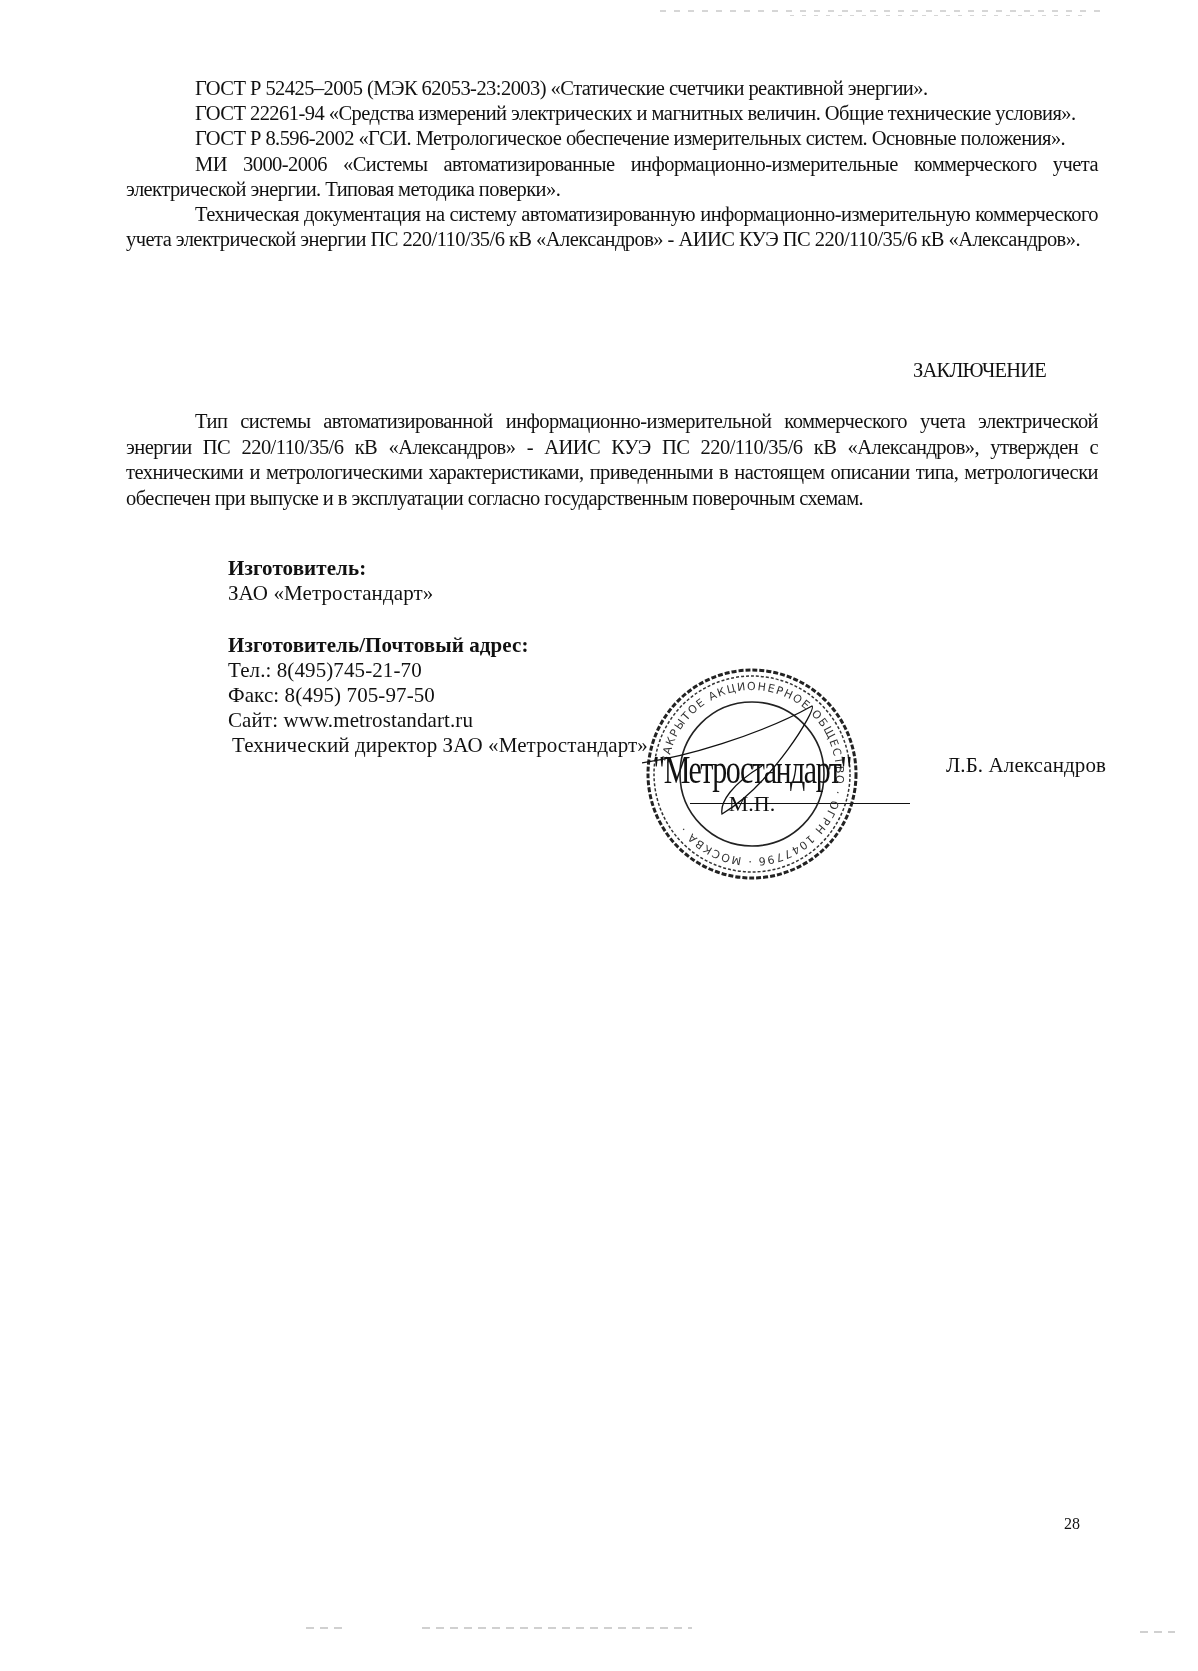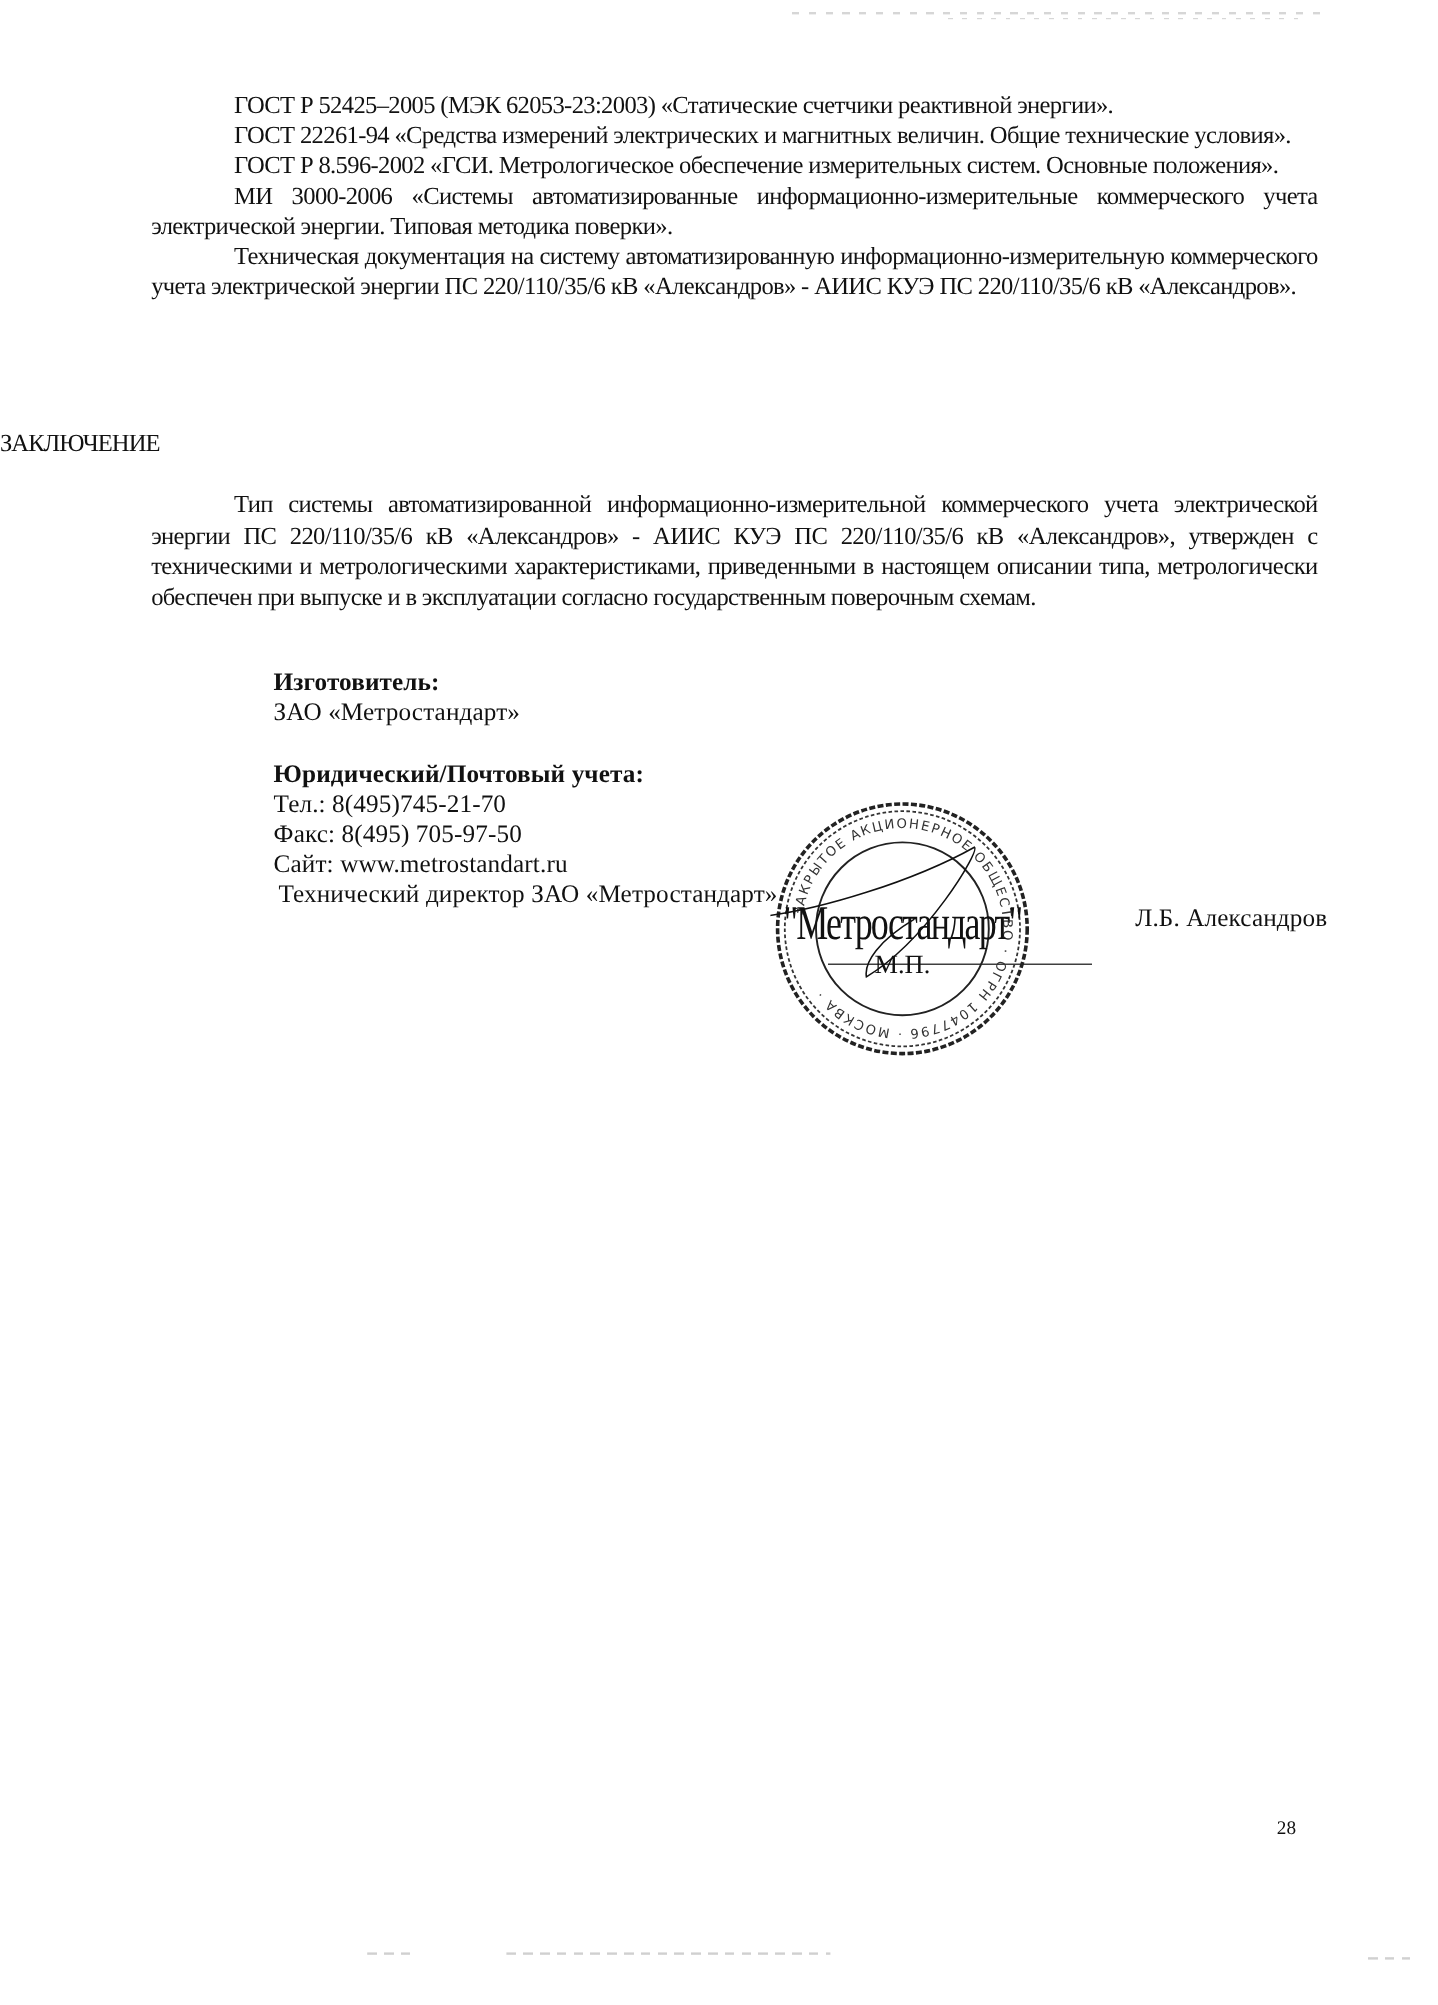--- a/index.html
+++ b/index.html
@@ -2,21 +2,21 @@
 <html><head>
 <meta charset="utf-8">
 <style>
   html, body { margin: 0; padding: 0; background: #ffffff; }
   body { width: 1198px; height: 1671px; position: relative; overflow: hidden;
          font-family: "Liberation Serif", "DejaVu Serif", serif; color: #111; }
   .narrow { font-size: 20.5px; letter-spacing: -0.55px; }
   .block { position: absolute; left: 126px; width: 972px; }
   .p { margin: 0; line-height: 25.2px; text-align: justify; text-align-last: left; }
   .ind { text-indent: 69px; }
-  .title { position: absolute; left: 0; width: 1046px; top: 359px; text-align: left; font-size: 20.5px; letter-spacing: -0.8px; }
+  .title { position: absolute; left: 0; width: 1046px; top: 359px; text-align: right; font-size: 20.5px; letter-spacing: -0.8px; }
   .mfr { position: absolute; left: 192px; font-size: 21px; line-height: 25px; letter-spacing: 0.1px; margin-left: 36px; }
   .bold { font-weight: bold; }
   .link { }
   .pagenum { position: absolute; left: 1064px; top: 1515px; font-size: 16px; }
   .scan-top { position: absolute; top: 10px; left: 660px; width: 440px; height: 2px;
               background: repeating-linear-gradient(90deg, #bbb 0 6px, transparent 6px 14px); opacity: .6; }
   .scan-top2 { position: absolute; top: 15px; left: 790px; width: 300px; height: 1px;
               background: repeating-linear-gradient(90deg, #bbb 0 4px, transparent 4px 12px); opacity: .6; }
   .scan-bot { position: absolute; top: 1627px; height: 2px; opacity: .55;
               background: repeating-linear-gradient(90deg, #aaa 0 8px, transparent 8px 14px); }
@@ -39,21 +39,21 @@
 
 <div class="title">ЗАКЛЮЧЕНИЕ</div>
 <div class="block narrow" style="top:409px;">
   <p class="p ind" style="line-height:25.6px;">Тип системы автоматизированной информационно-измерительной коммерческого учета электрической энергии ПС 220/110/35/6 кВ «Александров» - АИИС КУЭ ПС 220/110/35/6 кВ «Александров», утвержден с техническими и метрологическими характеристиками, приведенными в настоящем описании типа, метрологически обеспечен при выпуске и в эксплуатации согласно государственным поверочным схемам.</p>
 </div>
 
 <div class="mfr" style="top:556px;">
   <div class="bold">Изготовитель:</div>
   <div>ЗАО «Метростандарт»</div>
   <div style="height:27px"></div>
-  <div class="bold">Юридический/Почтовый учета:</div>
+  <div class="bold">Изготовитель/Почтовый адрес:</div>
   <div>Тел.: 8(495)745-21-70</div>
   <div>Факс: 8(495) 705-97-50</div>
   <div>
     <span>Сайт: </span><span class="link">www.metrostandart.ru</span>
   </div>
   <div style="margin-left:4px">Технический директор ЗАО «Метростандарт»</div>
 </div>
 
 <div class="sig-line"></div>
 <div class="mfr" style="left:910px; top:753px;text-align:center;">Л.Б. Александров</div>

